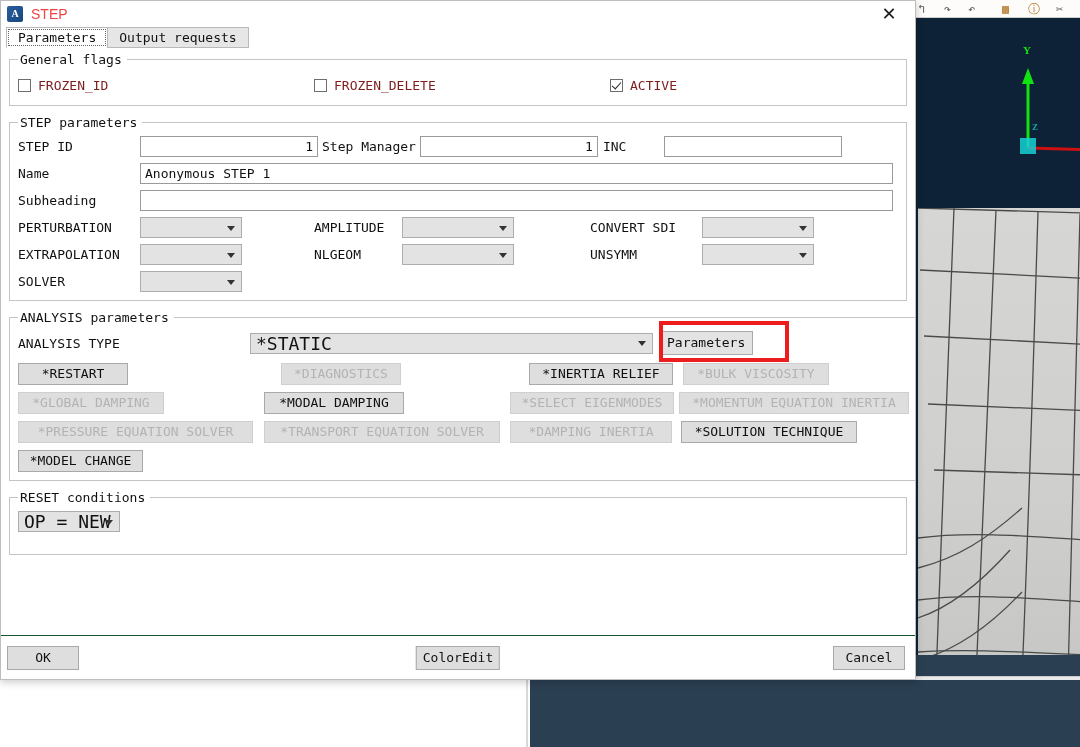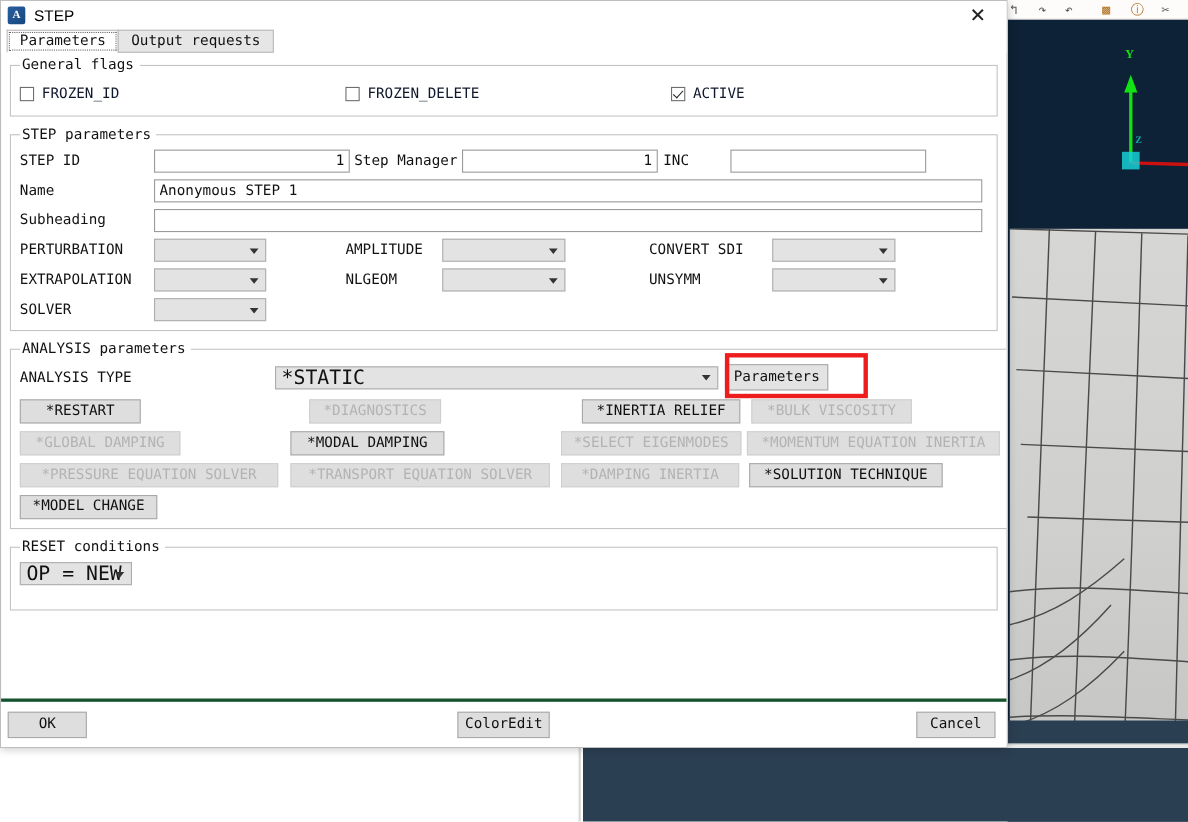--- a/index.html
+++ b/index.html
@@ -97,21 +97,21 @@
     width: 16px; height: 16px; flex: 0 0 16px;
     background: linear-gradient(135deg,#2a5e9e,#16477f);
     border-radius: 2px;
     display: flex; align-items: center; justify-content: center;
     color: #ffffff; font-size: 10px; font-weight: bold;
     font-family: "Liberation Serif", serif;
   }
   #title-text {
     margin-left: 8px;
     font-family: "Liberation Sans", sans-serif;
-    font-size: 14px; color: #000000;
+    font-size: 14px; color: #ef4444;
   }
   #close-btn {
     position: absolute; right: 6px; top: 0; width: 40px; height: 25px;
     display: flex; align-items: center; justify-content: center;
     font-size: 18px; color: #222; cursor: pointer;
     font-family: "Liberation Sans", sans-serif;
   }
 
   #tabstrip {
     flex: 0 0 22px; height: 22px;
@@ -166,21 +166,21 @@
     border: 1px solid #6e6e6e; background: #ffffff;
     margin-right: 7px; position: relative;
   }
   .cbox.checked::after {
     content: "";
     position: absolute; left: 3px; top: 0px;
     width: 4px; height: 8px;
     border: solid #222; border-width: 0 1.6px 1.6px 0;
     transform: rotate(42deg);
   }
-  .cbox-label { font-size: 13px; color: #0f172a; white-space: nowrap; }
+  .cbox-label { font-size: 13px; color: #7f1d1d; white-space: nowrap; }
 
   .lbl {
     font-size: 13px; color: #111;
     font-family: "DejaVu Sans Mono", monospace;
     white-space: nowrap;
   }
 
   input.txt {
     height: 21px;
     border: 1px solid #9a9a9a;
@@ -238,21 +238,21 @@
 
   #analysis-type-row { position: relative; align-items: center; }
   #params-highlight {
     position: absolute;
     border: 4px solid #ee1d1d;
     pointer-events: none;
   }
 
   #footer {
     flex: 0 0 44px;
-    border-top: 3px solid #14532d;
+    border-top: 1px solid #14532d;
     background: #ffffff;
     display: flex; align-items: center;
     padding: 0 10px;
     position: relative;
   }
   .fbtn {
     height: 24px;
     min-width: 72px;
     border: 1px solid #a9a9a9;
     background: #dedede;

